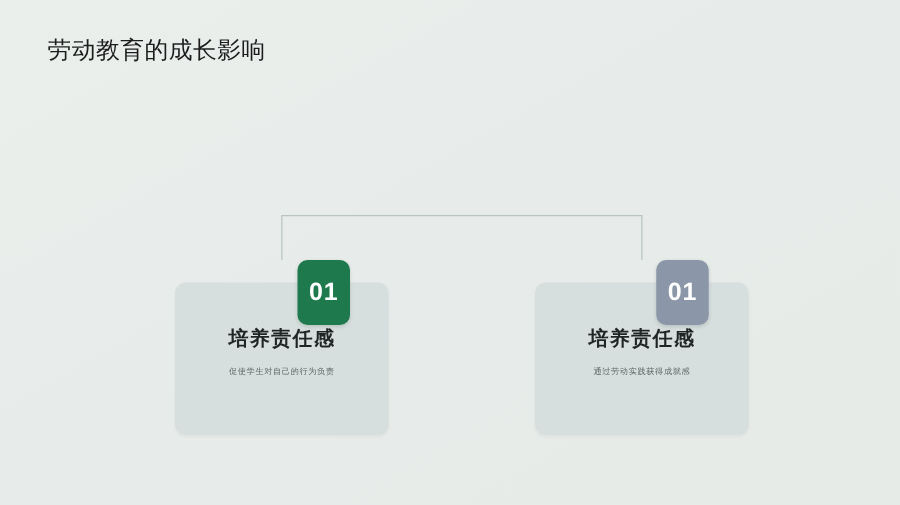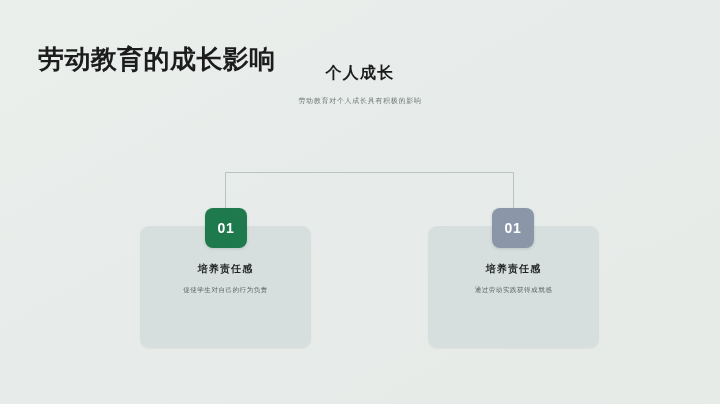--- a/index.html
+++ b/index.html
@@ -22,27 +22,26 @@
     height: 404px;
     background: linear-gradient(150deg, #eaefec 0%, #e7ecea 45%, #e6ebe8 100%);
     overflow: hidden;
   }
 
   
   .slide-title {
     position: absolute;
     left: 38px;
     top: 30px;
-    font-size: 26px;
-    font-weight: bold;
+    font-size: 19px;
+    font-weight: normal;
     color: #1c1c1c;
     letter-spacing: 0.4px;
     line-height: 1.2;
     white-space: nowrap;
-    margin-top: 14px;
   }
 
   
   .section-head {
     position: absolute;
     left: 0;
     top: 63px;
     width: 720px;
     text-align: center;
   }
@@ -85,70 +84,67 @@
   .card-2 { left: 428px; }
 
   .card-body {
     position: absolute;
     left: 0;
     top: 36px;
     width: 100%;
     text-align: center;
   }
   .card-title {
-    font-size: 10px;
+    font-size: 16px;
     font-weight: bold;
     color: #1f2524;
     letter-spacing: 1.1px;
     line-height: 1.3;
   }
   .card-desc {
     margin-top: 11px;
     font-size: 6.5px;
     color: #5d6664;
     letter-spacing: 0.55px;
     line-height: 1.35;
   }
 
   
   .badge {
     position: absolute;
     top: 208px;
     width: 42px;
-    height: 40px;
+    height: 52px;
     border-radius: 8px;
     display: flex;
     align-items: center;
     justify-content: center;
-    font-size: 14px;
+    font-size: 20px;
     font-weight: bold;
     color: #ffffff;
     letter-spacing: 0.6px;
     box-shadow: 0 1px 3px rgba(40, 60, 50, 0.16);
+    margin-left: 33px;
   }
   .badge-1 {
     left: 205px;
     background: #1e7a4d;
   }
   .badge-2 {
     left: 492px;
     background: #8b97a8;
   }
 </style>
 </head>
 <body>
 
 <div id="slide">
 
   <div class="slide-title">劳动教育的成长影响</div>
 
-  <div class="section-head">
-    <div class="section-title">个人成长</div>
-    <div class="section-subtitle">劳动教育对个人成长具有积极的影响</div>
-  </div>
 
   <svg class="connector" viewBox="0 0 720 404" width="720" height="404">
     <path d="M225.5 208 L225.5 172.5 L513.5 172.5 L513.5 208" fill="none" stroke="#b9c4c1" stroke-width="1"></path>
   </svg>
 
   <div class="card card-1">
     <div class="card-body">
       <div class="card-title">培养责任感</div>
       <div class="card-desc">促使学生对自己的行为负责</div>
     </div>

